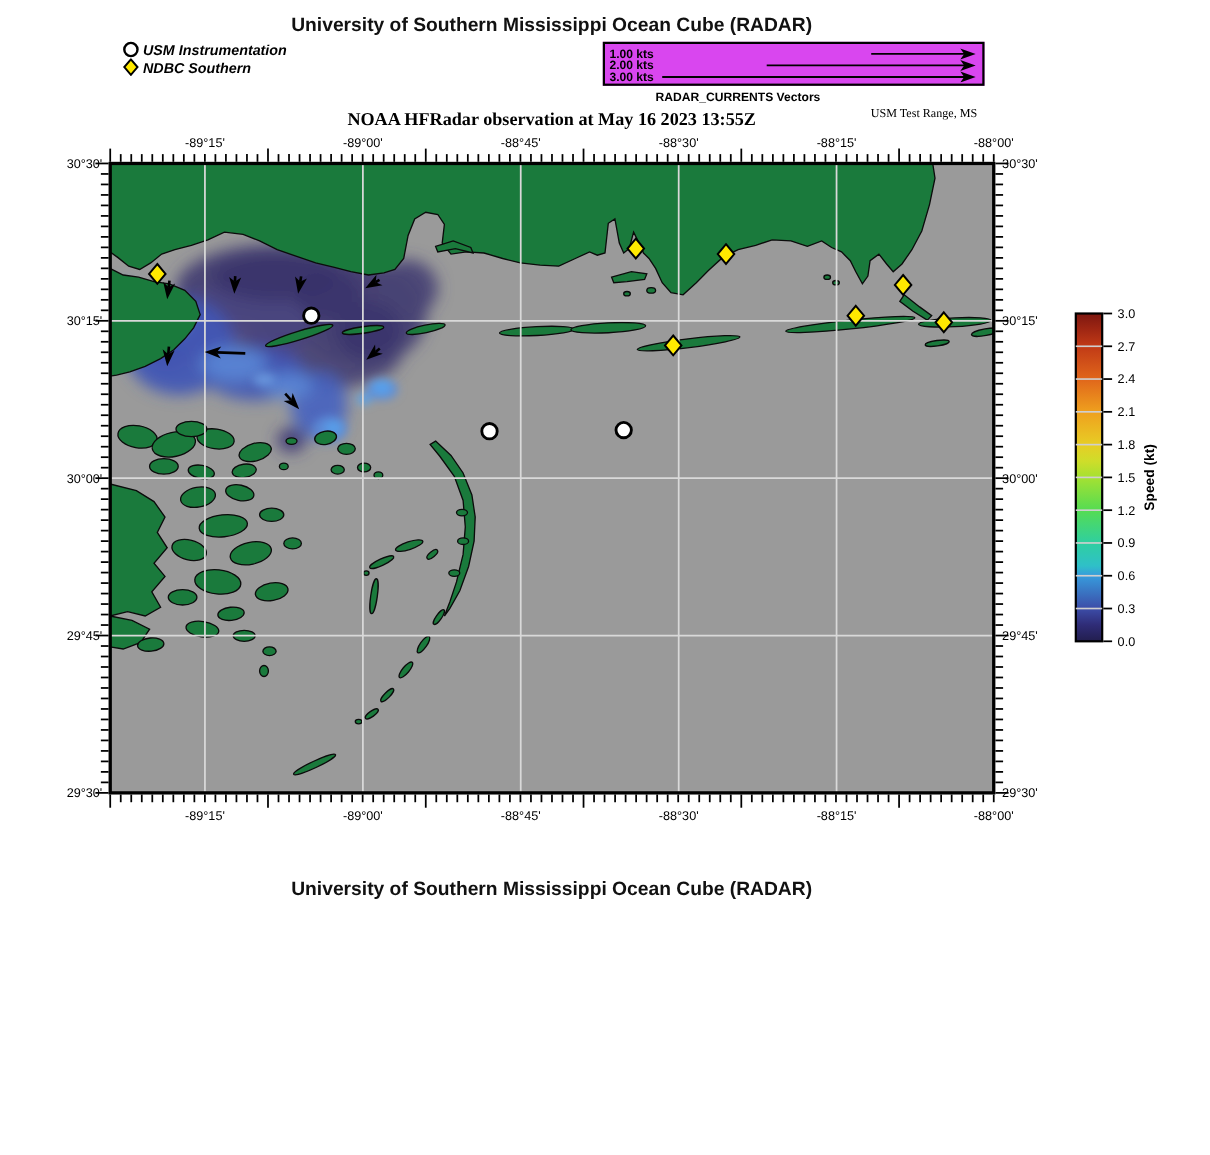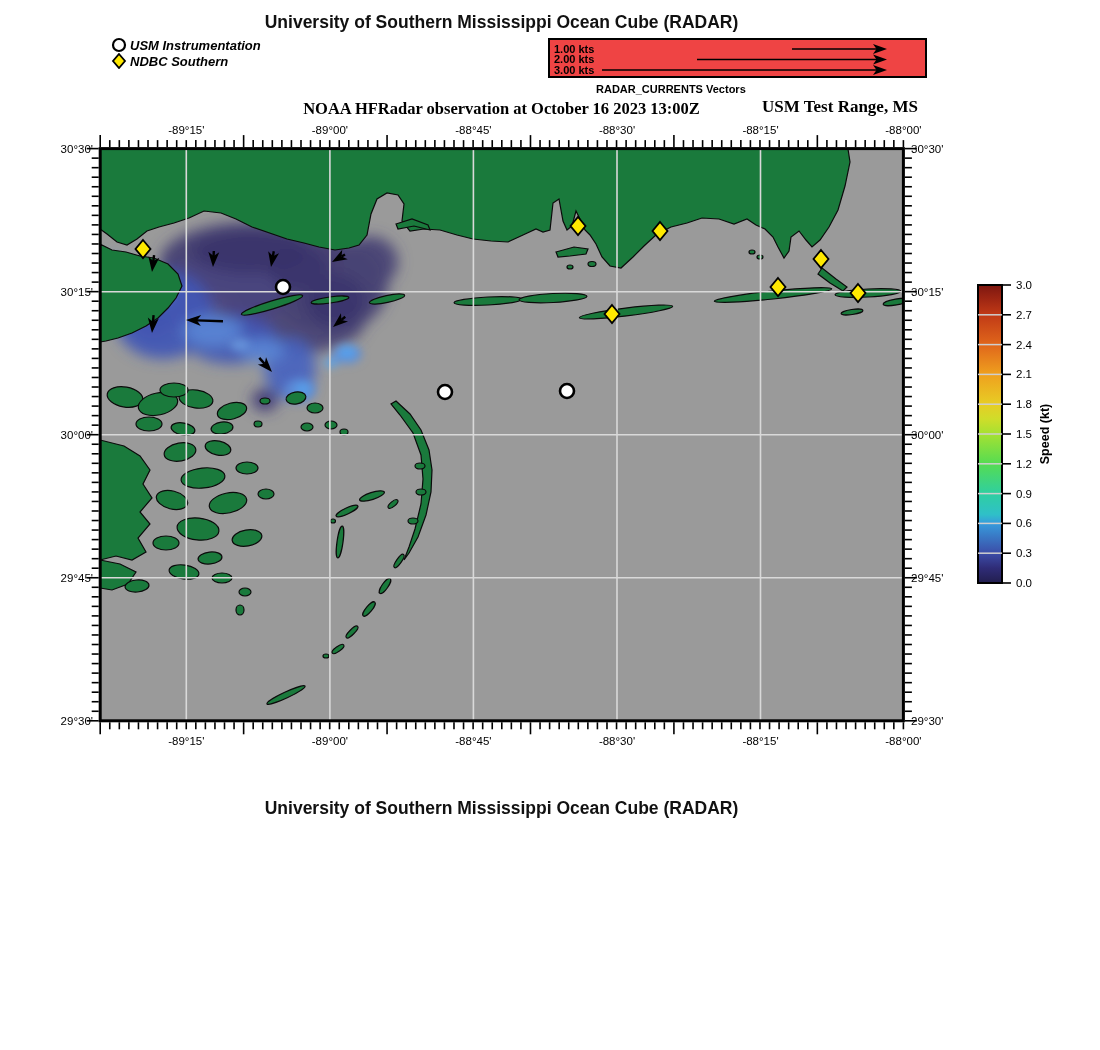--- a/index.html
+++ b/index.html
@@ -1,25 +1,25 @@
 <!DOCTYPE html>
 <html><head>
 <meta charset="utf-8">
 <style>
   html,body{margin:0;padding:0;background:#ffffff;}
   body{width:1100px;height:1050px;position:relative;font-family:"Liberation Sans",sans-serif;overflow:hidden;}
   .abs{position:absolute;}
   #title-top{left:0;top:12px;width:1003px;text-align:center;font-size:17.5px;font-weight:bold;color:#111;}
   #title-bottom{left:0;top:798px;width:1003px;text-align:center;font-size:17.5px;font-weight:bold;color:#111;}
   #subtitle{left:0;top:99px;width:1003px;text-align:center;font-family:"Liberation Serif",serif;font-size:16.5px;font-weight:bold;color:#000;}
-  #region-label{left:760px;top:97px;width:160px;text-align:center;font-family:"Liberation Serif",serif;font-size:17px;font-weight:bold;color:#000;}
+  #region-label{left:760px;top:97px;width:160px;text-align:center;font-family:"Liberation Serif",serif;font-size:11px;font-weight:normal;color:#000;}
   #legend{left:110px;top:37px;}
   .legend-row{display:flex;align-items:center;height:16px;margin-bottom:0px;font-style:italic;}
   .legend-row span.lab{font-size:13px;font-weight:bold;color:#000;margin-left:3px;}
-  #vector-box{left:548px;top:38px;width:379px;height:40px;border:2.5px solid #000;background:#ef4444;box-sizing:border-box;}
+  #vector-box{left:548px;top:38px;width:347px;height:40px;border:2.5px solid #000;background:#d946ef;box-sizing:border-box;}
   #vector-caption{left:548px;top:83px;font-size:11px;font-weight:bold;color:#000;padding-left:48px;}
 </style>
 </head>
 <body>
 
 <div class="abs" id="title-top">University of Southern Mississippi Ocean Cube (RADAR)</div>
 
 <div class="abs" id="legend">
   <div class="legend-row">
     <svg width="17" height="16">
@@ -43,21 +43,21 @@
       <text x="4" y="23" fill="#000" font-size="11px" font-weight="bold" font-family="&quot;Liberation Sans&quot;,sans-serif">2.00 kts</text>
       <line x1="147" y1="19.5" x2="330" y2="19.5" stroke="#000" stroke-width="1.6"></line>
       <polygon points="337,19.5 323,14.5 326.5,19.5 323,24.5" fill="#000"></polygon>
       <text x="4" y="33.5" fill="#000" font-size="11px" font-weight="bold" font-family="&quot;Liberation Sans&quot;,sans-serif">3.00 kts</text>
       <line x1="52" y1="30" x2="330" y2="30" stroke="#000" stroke-width="1.6"></line>
       <polygon points="337,30 323,25 326.5,30 323,35" fill="#000"></polygon>
     </svg>
 </div>
 <div class="abs" id="vector-caption">RADAR_CURRENTS Vectors</div>
 
-<div class="abs" id="subtitle">NOAA HFRadar observation at October 16 2023 13:00Z</div>
+<div class="abs" id="subtitle">NOAA HFRadar observation at May 16 2023 13:55Z</div>
 <div class="abs" id="region-label">USM Test Range, MS</div>
 
 <svg class="abs" id="map-svg" width="1100" height="780" style="left:0;top:0;">
   <defs>
     <clipPath id="mapClip">
         <rect x="100.2" y="148.6" width="803.2" height="572.2"></rect>
       </clipPath>
     <filter id="blob-blur" x="-60%" y="-60%" width="220%" height="220%">
         <feGaussianBlur stdDeviation="7"></feGaussianBlur>
       </filter>

